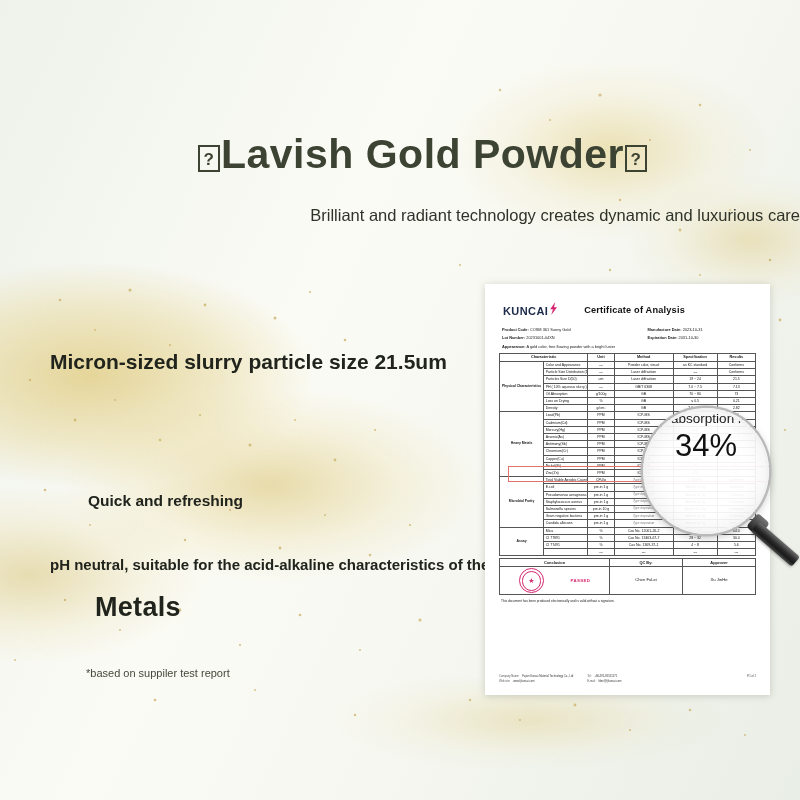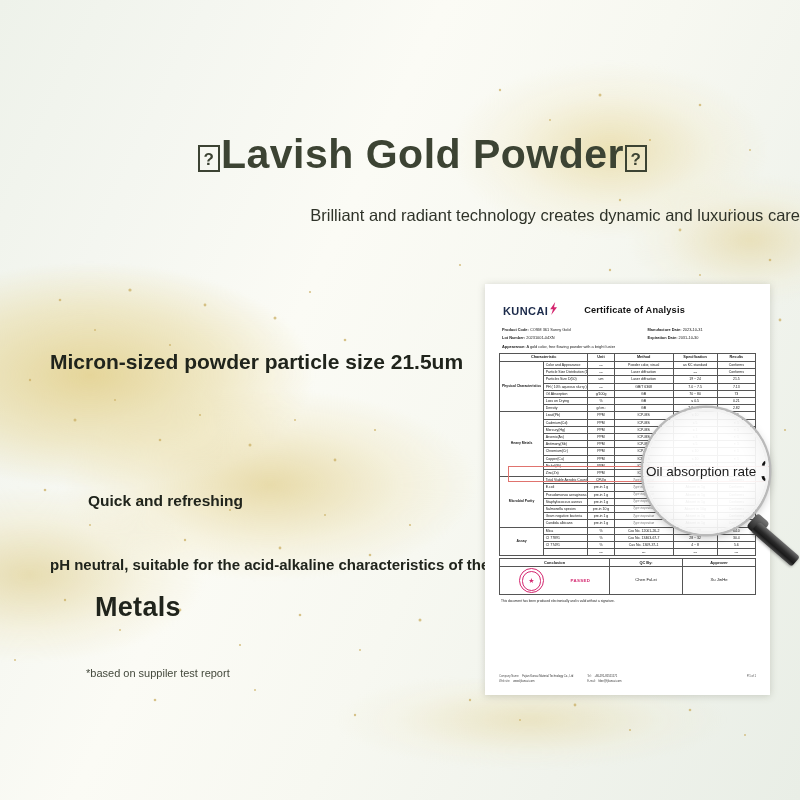--- a/index.html
+++ b/index.html
@@ -181,22 +181,22 @@
   .mag-lens {
     position: absolute; left: 0; top: 0;
     width: 126px; height: 126px; border-radius: 50%;
     background: rgba(255,255,255,0.93);
     border: 3.5px solid #f2f2f2;
     box-shadow: 0 0 0 2.5px #b9b9b9, 0 3px 10px rgba(0,0,0,.28), inset 0 0 22px rgba(0,0,0,.07);
     overflow: hidden;
   }
   .mag-inner {
     position: absolute; inset: 0;
-    display: flex; flex-direction: row;
-    align-items: center; justify-content: space-between;
+    display: flex; flex-direction: column;
+    align-items: center; justify-content: flex-start;
     gap: 4px;
   }
   .mag-label { font-size: 13.5px; color: #1a1a1a; white-space: nowrap; }
   .mag-value { font-size: 31px; color: #111; line-height: 1; }
   .mag-handle {
     position: absolute; left: 112px; top: 112px;
     width: 54px; height: 13px;
     background: linear-gradient(180deg,#6d6d6d 0%, #2a2a2a 45%, #1a1a1a 70%, #4a4a4a 100%);
     border-radius: 3px;
     transform: rotate(41deg);
@@ -283,21 +283,21 @@
           <circle cx="355" cy="715" r="1.2"></circle>
       </g>
     </svg>
   </div>
 
   <div class="title">
     <span class="tofu"></span><span>Lavish Gold Powder</span><span class="tofu"></span>
   </div>
   <div class="subtitle">Brilliant and radiant technology creates dynamic and luxurious care</div>
 
-  <div class="feat f1">Micron-sized powder particle size 21.5um</div>
+  <div class="feat f1">Micron-sized slurry particle size 21.5um</div>
   <div class="feat f2s">Quick and refreshing</div>
   <div class="feat f3">pH neutral, suitable for the acid-alkaline characteristics of the scalp</div>
   <div class="feat f3s">Metals</div>
   <div class="footnote">*based on suppiler test report</div>
 
   <div class="cert">
     <div class="cert-head">
       <div class="logo">
         <span>KUNCAI</span>
         <span class="bolt">

